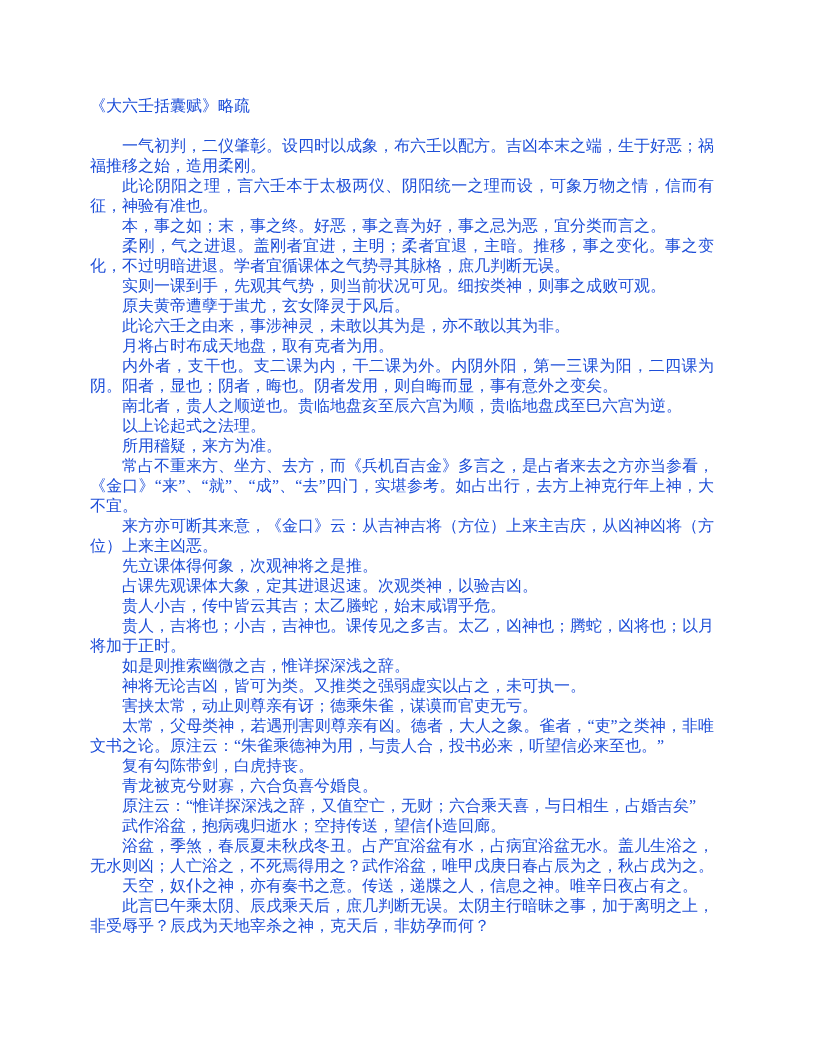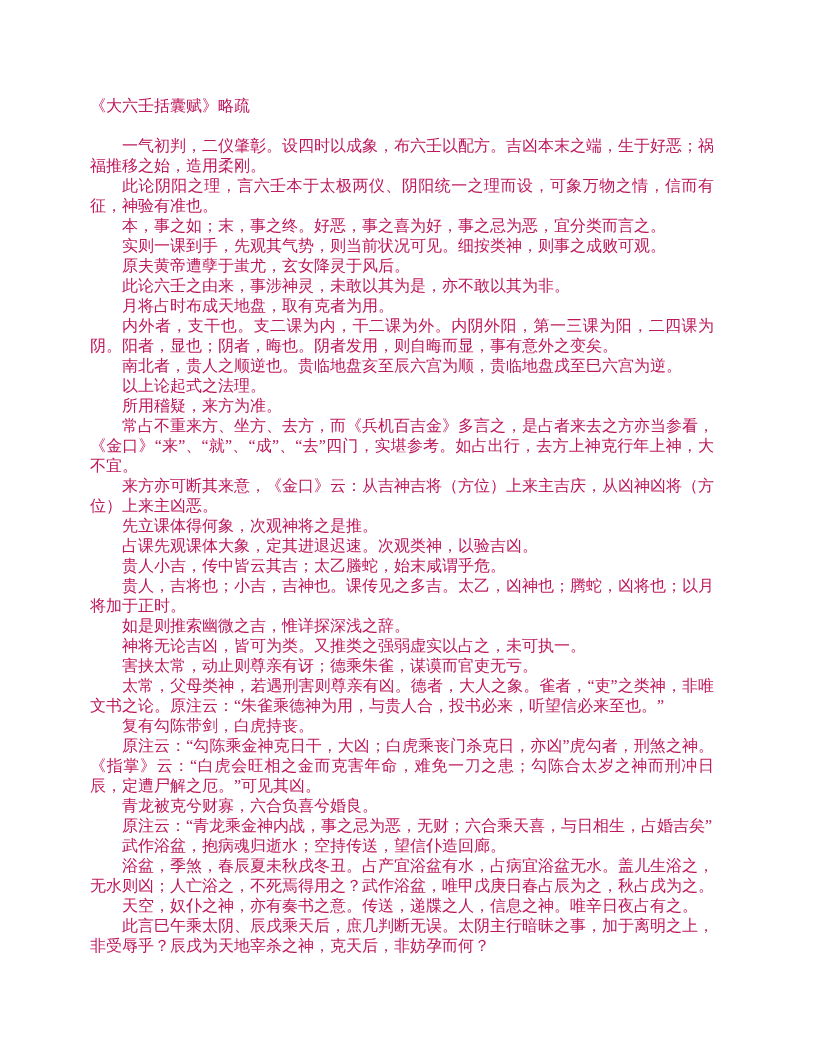--- a/index.html
+++ b/index.html
@@ -8,21 +8,21 @@
     background: #ffffff;
   }
   .page {
     position: relative;
     width: 816px;
     height: 1056px;
     margin: 0 auto;
     background: #ffffff;
     overflow: hidden;
     font-family: "Liberation Serif", "DejaVu Serif", serif;
-    color: #be185d;
+    color: #1d4ed8;
   }
   .content {
     position: absolute;
     left: 90px;
     top: 96px;
     width: 624px;
     font-size: 16px;
     line-height: 20px;
     text-align: justify;
   }
@@ -42,40 +42,40 @@
 </style>
 </head>
 <body>
 
 <div class="page">
   <div class="content">
     <h1 class="title">《大六壬括囊赋》略疏</h1>
     <p class="para">一气初判，二仪肇彰。设四时以成象，布六壬以配方。吉凶本末之端，生于好恶；祸福推移之始，造用柔刚。</p>
     <p class="para">此论阴阳之理，言六壬本于太极两仪、阴阳统一之理而设，可象万物之情，信而有征，神验有准也。</p>
     <p class="para">本，事之如；末，事之终。好恶，事之喜为好，事之忌为恶，宜分类而言之。</p>
+    <p class="para">柔刚，气之进退。盖刚者宜进，主明；柔者宜退，主暗。推移，事之变化。事之变化，不过明暗进退。学者宜循课体之气势寻其脉格，庶几判断无误。</p>
     <p class="para">实则一课到手，先观其气势，则当前状况可见。细按类神，则事之成败可观。</p>
     <p class="para">原夫黄帝遭孽于蚩尤，玄女降灵于风后。</p>
     <p class="para">此论六壬之由来，事涉神灵，未敢以其为是，亦不敢以其为非。</p>
     <p class="para">月将占时布成天地盘，取有克者为用。</p>
     <p class="para">内外者，支干也。支二课为内，干二课为外。内阴外阳，第一三课为阳，二四课为阴。阳者，显也；阴者，晦也。阴者发用，则自晦而显，事有意外之变矣。</p>
     <p class="para">南北者，贵人之顺逆也。贵临地盘亥至辰六宫为顺，贵临地盘戌至巳六宫为逆。</p>
     <p class="para">以上论起式之法理。</p>
     <p class="para">所用稽疑，来方为准。</p>
     <p class="para">常占不重来方、坐方、去方，而《兵机百吉金》多言之，是占者来去之方亦当参看，《金口》“来”、“就”、“成”、“去”四门，实堪参考。如占出行，去方上神克行年上神，大不宜。</p>
     <p class="para">来方亦可断其来意，《金口》云：从吉神吉将（方位）上来主吉庆，从凶神凶将（方位）上来主凶恶。</p>
     <p class="para">先立课体得何象，次观神将之是推。</p>
     <p class="para">占课先观课体大象，定其进退迟速。次观类神，以验吉凶。</p>
     <p class="para">贵人小吉，传中皆云其吉；太乙螣蛇，始末咸谓乎危。</p>
     <p class="para">贵人，吉将也；小吉，吉神也。课传见之多吉。太乙，凶神也；腾蛇，凶将也；以月将加于正时。</p>
     <p class="para">如是则推索幽微之吉，惟详探深浅之辞。</p>
     <p class="para">神将无论吉凶，皆可为类。又推类之强弱虚实以占之，未可执一。</p>
     <p class="para">害挟太常，动止则尊亲有讶；德乘朱雀，谋谟而官吏无亏。</p>
     <p class="para">太常，父母类神，若遇刑害则尊亲有凶。德者，大人之象。雀者，“吏”之类神，非唯文书之论。原注云：“朱雀乘德神为用，与贵人合，投书必来，听望信必来至也。”</p>
     <p class="para">复有勾陈带剑，白虎持丧。</p>
-    <p class="para">原注云：“勾陈乘金神克日干，大凶；白虎乘丧门杀克日，亦凶”虎勾者，刑煞之神。《指掌》云：“白虎会旺相之金而克害年命，难免一刀之患；勾陈合太岁之神而刑冲日辰，定遭尸解之厄。”可见其凶。</p>
     <p class="para">青龙被克兮财寡，六合负喜兮婚良。</p>
-    <p class="para">原注云：“青龙乘金神内战，事之忌为恶，无财；六合乘天喜，与日相生，占婚吉矣”</p>
+    <p class="para">原注云：“惟详探深浅之辞，又值空亡，无财；六合乘天喜，与日相生，占婚吉矣”</p>
     <p class="para">武作浴盆，抱病魂归逝水；空持传送，望信仆造回廊。</p>
     <p class="para">浴盆，季煞，春辰夏未秋戌冬丑。占产宜浴盆有水，占病宜浴盆无水。盖儿生浴之，无水则凶；人亡浴之，不死焉得用之？武作浴盆，唯甲戊庚日春占辰为之，秋占戌为之。</p>
     <p class="para">天空，奴仆之神，亦有奏书之意。传送，递牒之人，信息之神。唯辛日夜占有之。</p>
     <p class="para">此言巳午乘太阴、辰戌乘天后，庶几判断无误。太阴主行暗昧之事，加于离明之上，非受辱乎？辰戌为天地宰杀之神，克天后，非妨孕而何？</p>
   </div>
 </div>
 
 </body></html>

